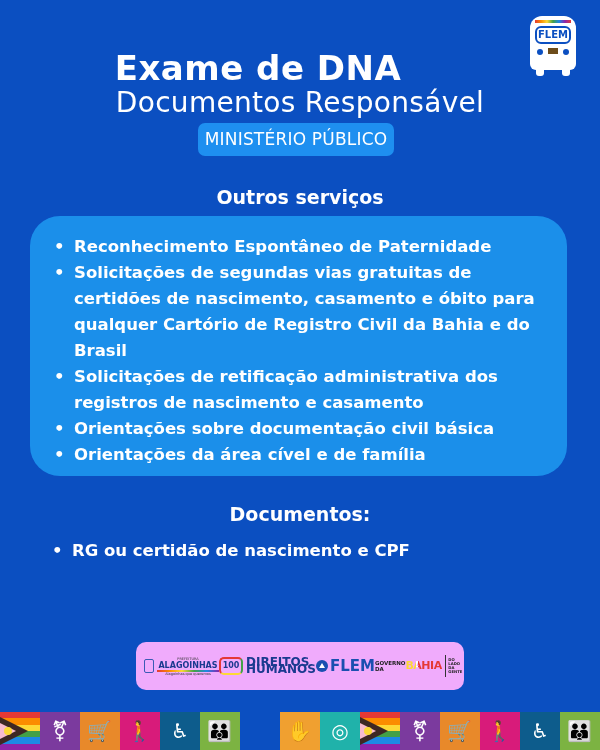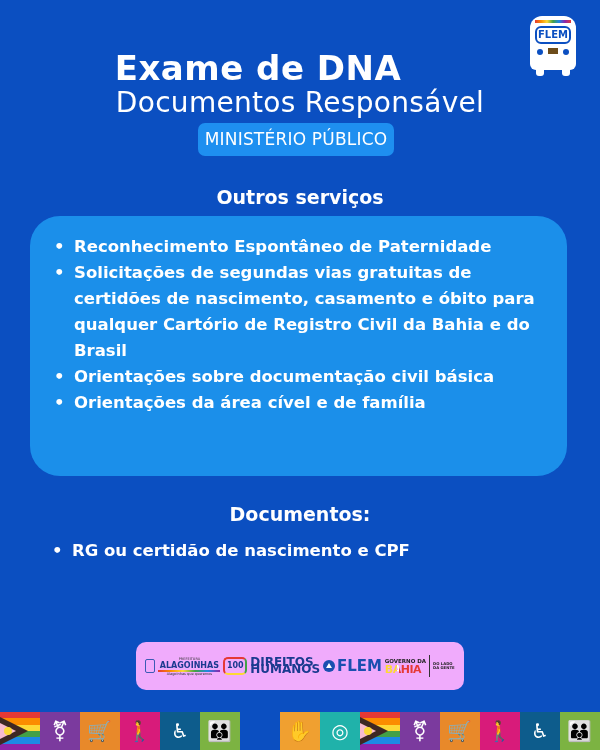--- a/index.html
+++ b/index.html
@@ -74,21 +74,21 @@
   .p-alag .txt { display: flex; flex-direction: column; align-items: center; }
   .p-alag .small { font-size: 3.5px; line-height: 4px; color: #333; }
   .p-alag .big { font-size: 8px; font-weight: bold; line-height: 9px; color: #1a3a8f; }
   .p-alag .bar { width: 62px; height: 2px; background: linear-gradient(90deg,#e53935,#fb8c00,#fdd835,#43a047,#1e88e5,#8e24aa); }
   .p-disque { width: 24px; height: 18px; border: 2px solid #e53935; border-radius: 5px; font-size: 8px; font-weight: bold; text-align: center; line-height: 14px; color: #1a3a8f; border-right-color: #43a047; border-bottom-color: #fdd835; }
   .p-dh { font-size: 12px; font-weight: bold; line-height: 7px; color: #1a3a8f; }
   .p-flem { font-size: 15px; font-weight: bold; color: #1a4fb0; display: flex; align-items: center; gap: 2px; }
   .p-flem .tri { width: 12px; height: 12px; border-radius: 50%; background: #1a4fb0; position: relative; }
   .p-flem .tri::after { content: ""; position: absolute; left: 3px; top: 3px; border-left: 3px solid transparent; border-right: 3px solid transparent; border-bottom: 5px solid #fff; }
   .p-bahia { display: flex; align-items: center; gap: 3px; }
-  .p-bahia .txt { display: flex; flex-direction: column; }
+  .p-bahia .txt { display: flex; flex-direction: row; }
   .p-bahia .gov { font-size: 5.5px; font-weight: bold; line-height: 6px; color: #222; }
   .p-bahia .bh { font-size: 11px; font-weight: bold; line-height: 11px; color: #222; letter-spacing: -0.5px; background: linear-gradient(90deg,#fdd835 0 30%,#fff 30% 35%,#e53935 35% 100%); -webkit-background-clip: text; background-clip: text; color: transparent; }
   .p-bahia .sep { width: 1px; height: 22px; background: #333; }
   .p-bahia .side { font-size: 3.8px; line-height: 4.2px; color: #222; font-weight: bold; }
 
   .footer-strip { position: absolute; left: 0; top: 712px; width: 600px; height: 38px; display: flex; }
   .tile { flex: 0 0 40px; height: 38px; display: flex; align-items: center; justify-content: center; color: #fff; font-size: 20px; line-height: 1; }
   .tile.pride { background: linear-gradient(180deg,#e53935 0 16%,#fb8c00 16% 33%,#fdd835 33% 50%,#43a047 50% 66%,#1e88e5 66% 83%,#8e24aa 83% 100%); position: relative; overflow: hidden; }
   .tile.pride::before { content: ""; position: absolute; left: -10px; top: 0; width: 0; height: 0; border-top: 19px solid transparent; border-bottom: 19px solid transparent; border-left: 38px solid #3e2723; }
   .tile.pride::after { content: ""; position: absolute; left: -14px; top: 4px; width: 0; height: 0; border-top: 15px solid transparent; border-bottom: 15px solid transparent; border-left: 30px solid #f8bbd0; }
@@ -109,20 +109,21 @@
 
 <h1 class="title">Exame de DNA</h1>
 <div class="subtitle">Documentos Responsável</div>
 <div class="badge">MINISTÉRIO PÚBLICO</div>
 
 <h2 class="section-title services-title">Outros serviços</h2>
 <div class="panel">
   <ul class="svc-list">
     <li> Reconhecimento Espontâneo de Paternidade</li>
     <li> Solicitações de segundas vias gratuitas de certidões de nascimento, casamento e óbito para qualquer Cartório de Registro Civil da Bahia e do Brasil</li>
+    <li>Solicitações de retificação administrativa dos registros de nascimento e casamento</li>
     <li>Orientações sobre documentação civil básica</li>
     <li>Orientações da área cível e de família</li>
   </ul>
 </div>
 
 <h2 class="section-title docs-title">Documentos:</h2>
 <ul class="doc-list">
   <li>RG ou certidão de nascimento e CPF</li>
 </ul>
 

